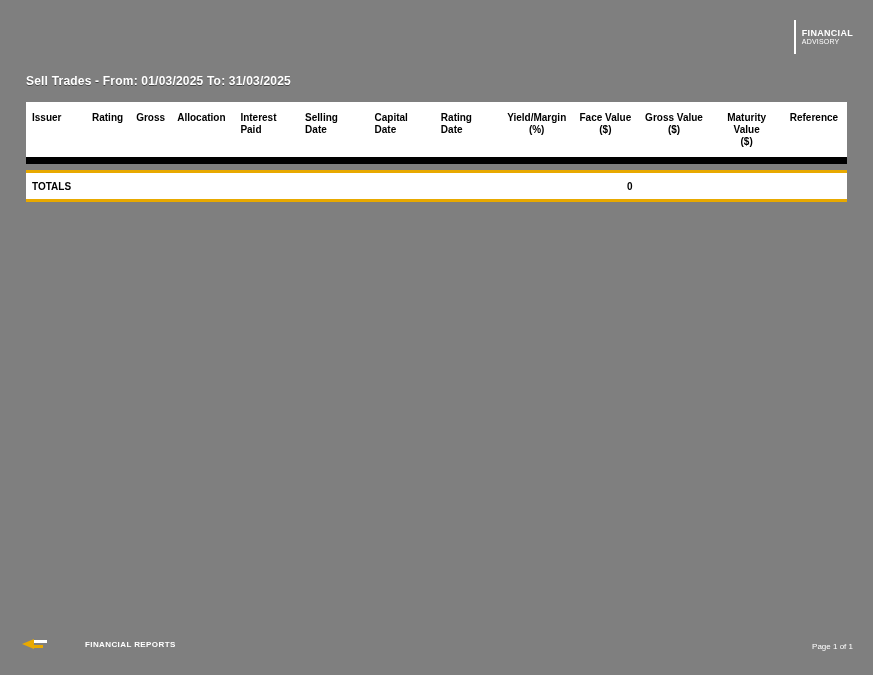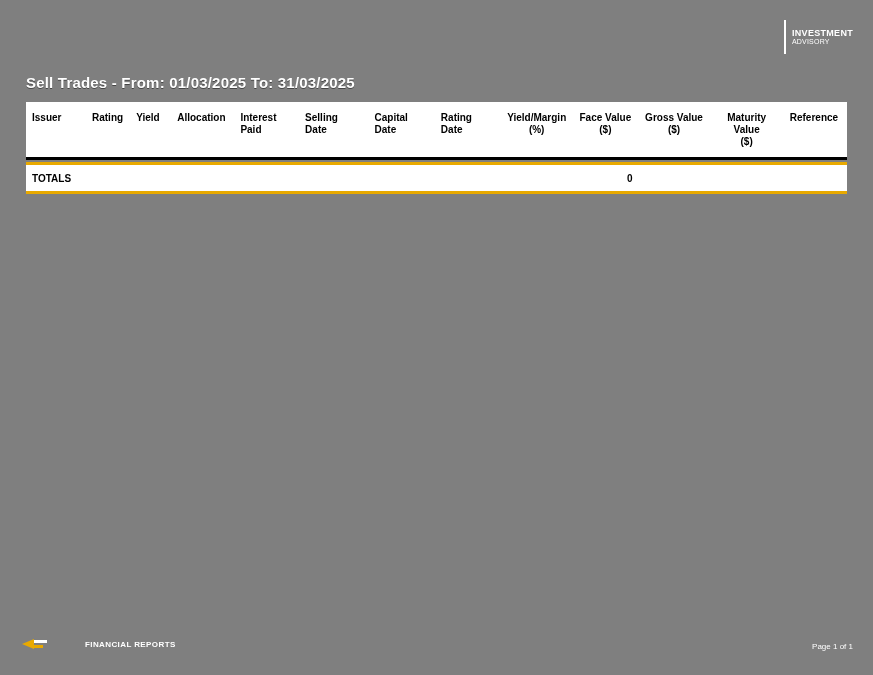--- a/index.html
+++ b/index.html
@@ -50,21 +50,21 @@
     font-size: 7px;
     letter-spacing: 0.2px;
     filter: blur(0.4px);
   }
 
   
   .report-title {
     position: absolute;
     left: 26px;
     top: 74px;
-    font-size: 15px;
+    font-size: 12px;
     font-weight: bold;
     color: #ffffff;
     letter-spacing: 0.2px;
     text-shadow: 0 1px 0 rgba(0,0,0,0.45);
     filter: blur(0.35px);
   }
 
   
   .table-wrap {
     position: absolute;
@@ -79,40 +79,40 @@
   }
   table.report thead th {
     background: #ffffff;
     color: #000000;
     font-size: 10px;
     font-weight: bold;
     text-align: left;
     vertical-align: top;
     padding: 10px 6px 10px 6px;
     line-height: 1.18;
-    border-bottom: 3px solid #000000;
+    border-bottom: 7px solid #000000;
   }
   table.report thead th.num {
     text-align: center;
   }
   .hdr-l2 { display: block; }
 
   .no-data-row td {
     background: transparent;
     text-align: center;
     color: #ffffff;
     font-size: 8px;
     padding: 8px 0 7px 0;
     filter: blur(0.5px);
   }
 
   .totals-wrap {
     position: absolute;
     left: 26px;
-    top: 162px;
+    top: 170px;
     width: 821px;
     background: #ffffff;
     border-top: 3px solid #e8a900;
     border-bottom: 3px solid #e8a900;
     height: 26px;
   }
   table.totals {
     width: 100%;
     border-collapse: collapse;
     table-layout: fixed;
@@ -186,21 +186,21 @@
   }
 </style>
 </head>
 <body>
 
 <div class="page">
 
   <div class="logo-block">
     <div class="logo-bar"></div>
     <div class="logo-text">
-      <span class="l1">INVESTMENT</span>
+      <span class="l1">FINANCIAL</span>
       <span class="l2">ADVISORY</span>
     </div>
   </div>
 
   <div class="report-title">Sell Trades - From: 01/03/2025 To: 31/03/2025</div>
 
   <div class="table-wrap">
     <table class="report">
       <colgroup id="report-colgroup">
           <col style="width: 7.6%;">
@@ -214,21 +214,21 @@
           <col style="width: 9%;">
           <col style="width: 8.4%;">
           <col style="width: 9%;">
           <col style="width: 9.4%;">
           <col style="width: 8%;">
         </colgroup>
       <thead>
         <tr id="header-row">
             <th><span>Issuer</span></th>
             <th><span>Rating</span></th>
-            <th><span>Yield</span></th>
+            <th><span>Gross</span></th>
             <th><span>Allocation</span></th>
             <th><span>Interest</span><span class="hdr-l2">Paid</span></th>
             <th><span>Selling</span><span class="hdr-l2">Date</span></th>
             <th><span>Capital</span><span class="hdr-l2">Date</span></th>
             <th><span>Rating</span><span class="hdr-l2">Date</span></th>
             <th class="num"><span>Yield/Margin</span><span class="hdr-l2">(%)</span></th>
             <th class="num"><span>Face Value</span><span class="hdr-l2">($)</span></th>
             <th class="num"><span>Gross Value</span><span class="hdr-l2">($)</span></th>
             <th class="num"><span>Maturity Value</span><span class="hdr-l2">($)</span></th>
             <th><span>Reference</span></th>

